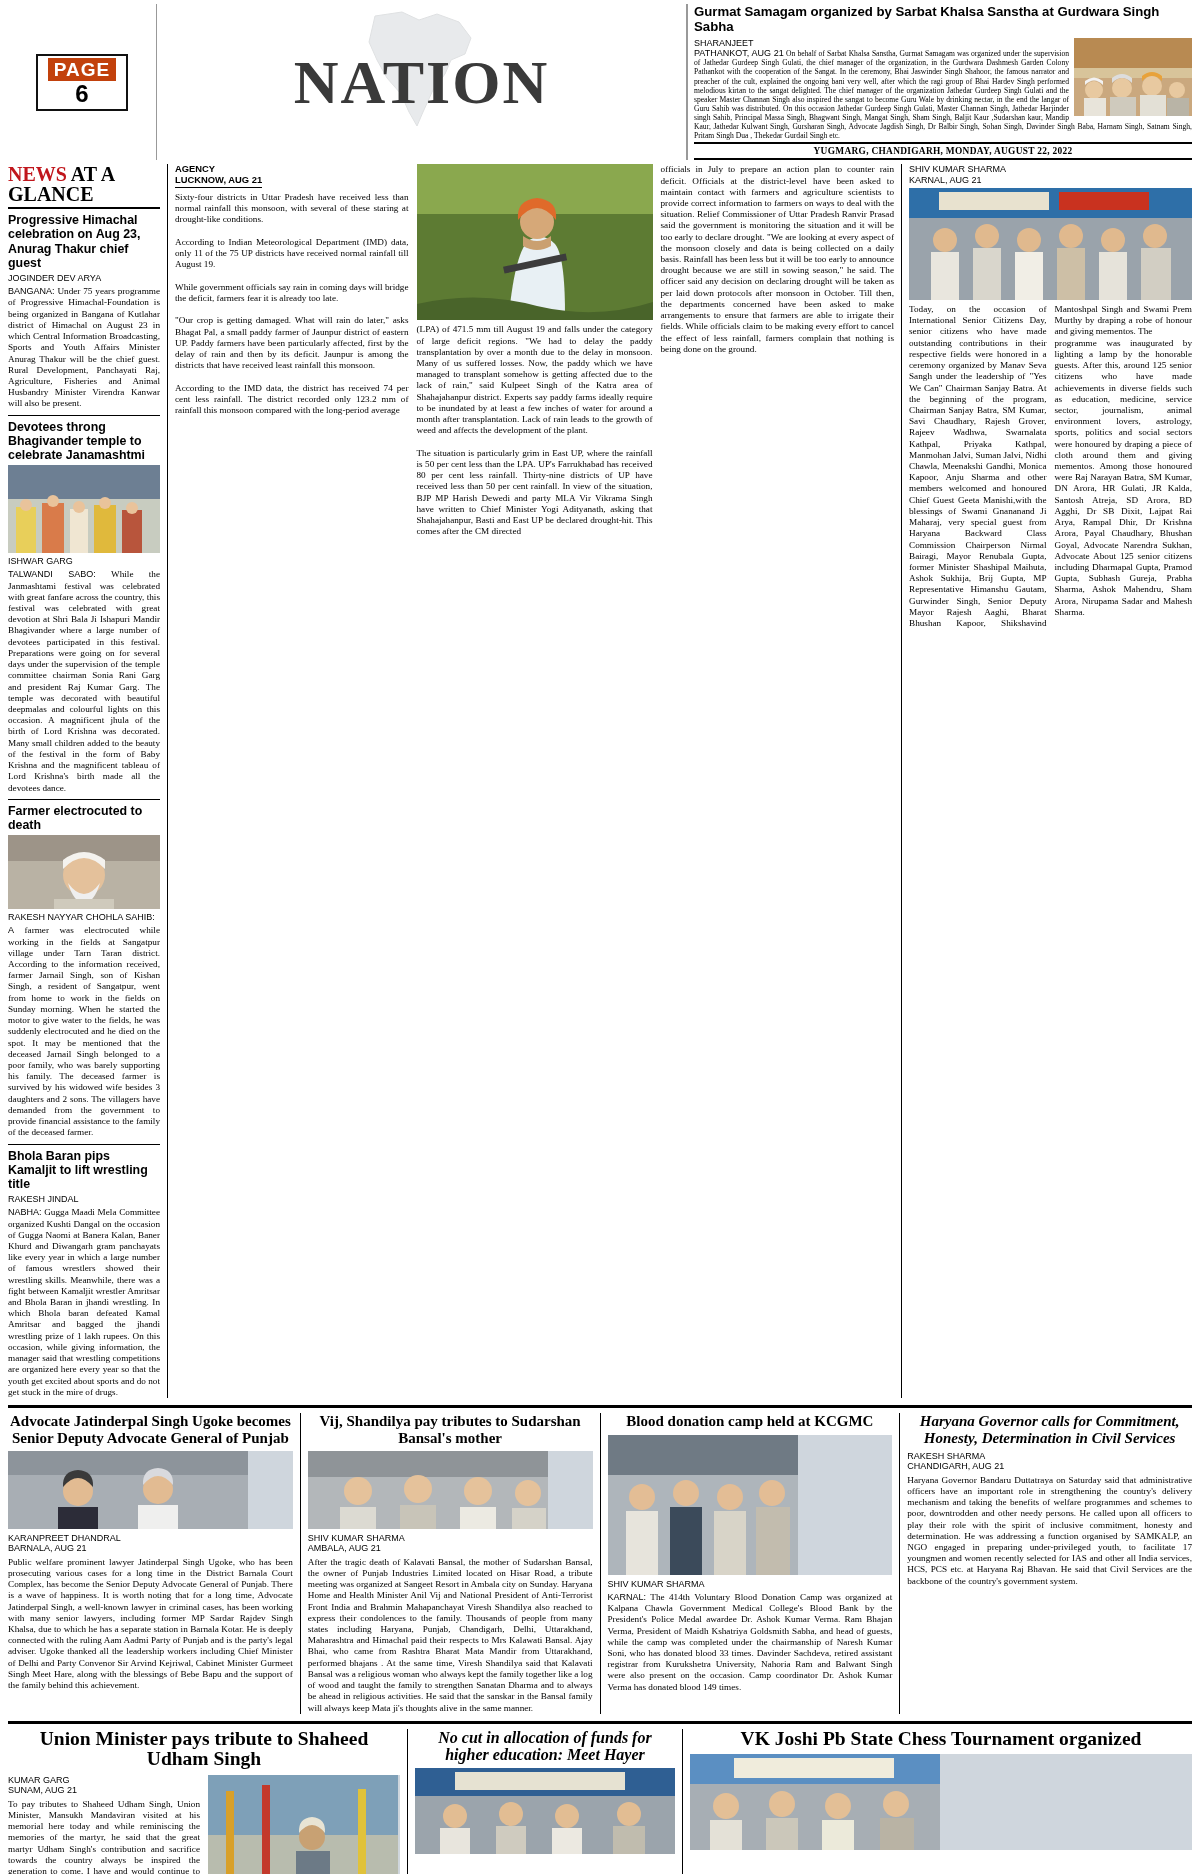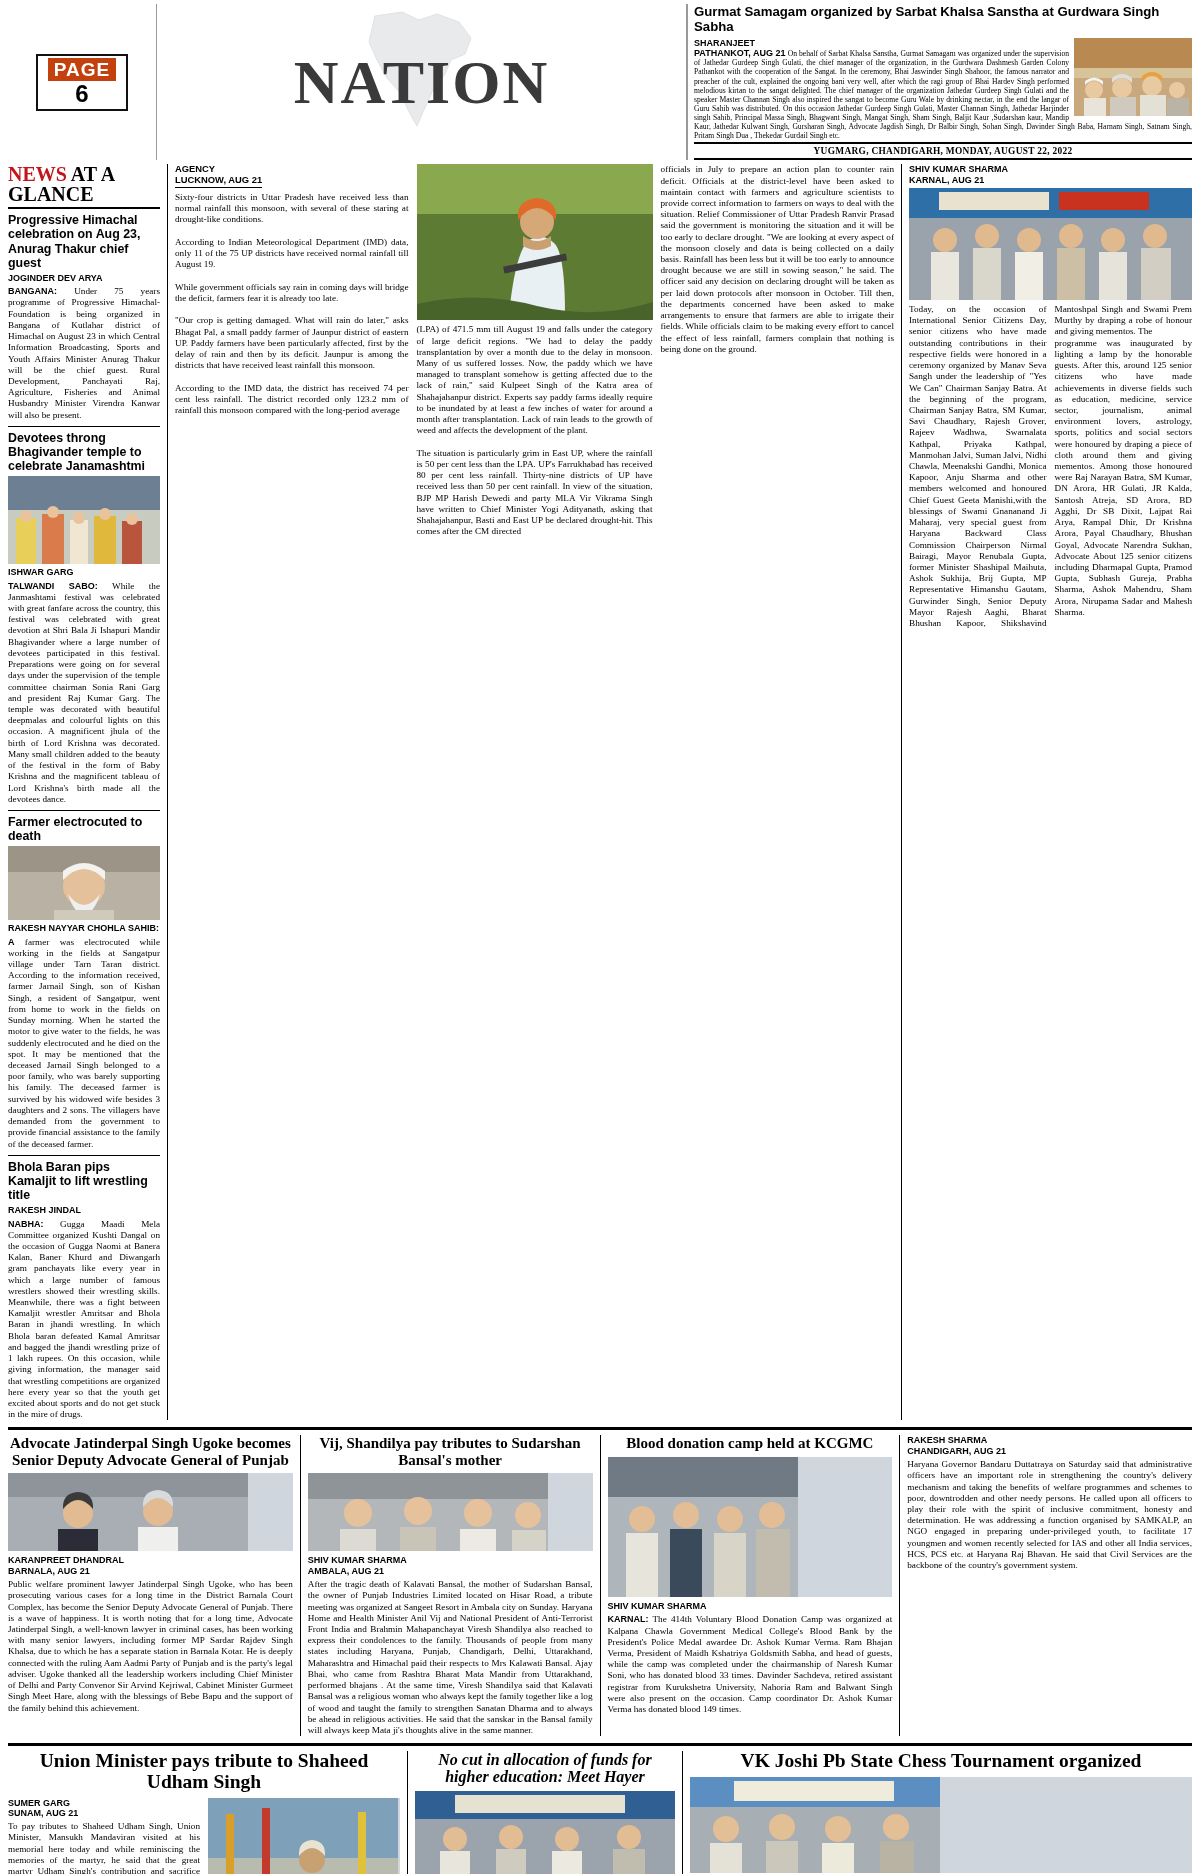--- a/index.html
+++ b/index.html
@@ -12,21 +12,21 @@
   }
   .page { width: 1200px; position: relative; padding: 4px 8px 6px 8px; }
   .body-txt {
     font-size: 9.2px;
     line-height: 1.22;
     text-align: justify;
     hyphens: auto;
   }
   .byline {
     font-family: "Liberation Sans", sans-serif;
-    font-weight: bold;
+    font-weight: normal;
     font-size: 9px;
     line-height: 1.15;
     margin-bottom: 3px;
   }
 
   
   .masthead { display: flex; align-items: stretch; gap: 0; }
   .page-badge-wrap {
     width: 148px; display: flex; align-items: center; justify-content: center;
   }
@@ -395,36 +395,37 @@
             <rect x="106" y="76" width="32" height="64" fill="#d8d4c8"></rect>
           <circle cx="164" cy="58" r="13" fill="#e3bd95"></circle>
             <rect x="148" y="72" width="34" height="68" fill="#c2bcae"></rect>
         </svg>
       </div>
       <div class="byline">SHIV KUMAR SHARMA</div>
       <div class="body-txt"><span class="byline" style="display:inline">KARNAL:</span> <span>The 414th Voluntary Blood Donation Camp was organized at Kalpana Chawla Government Medical College's Blood Bank by the President's Police Medal awardee Dr. Ashok Kumar Verma. Ram Bhajan Verma, President of Maidh Kshatriya Goldsmith Sabha, and head of guests, while the camp was completed under the chairmanship of Naresh Kumar Soni, who has donated blood 33 times. Davinder Sachdeva, retired assistant registrar from Kurukshetra University, Nahoria Ram and Balwant Singh were also present on the occasion. Camp coordinator Dr. Ashok Kumar Verma has donated blood 149 times.</span></div>
     </div>
 
     <div class="cell">
+      <h3 class="cell-head-it">Haryana Governor calls for Commitment, Honesty, Determination in Civil Services</h3>
       <div class="byline">
         <span>RAKESH SHARMA</span><br>
         <span>CHANDIGARH, AUG 21</span>
       </div>
       <div class="body-txt">Haryana Governor Bandaru Duttatraya on Saturday said that administrative officers have an important role in strengthening the country's delivery mechanism and taking the benefits of welfare programmes and schemes to poor, downtrodden and other needy persons. He called upon all officers to play their role with the spirit of inclusive commitment, honesty and determination. He was addressing a function organised by SAMKALP, an NGO engaged in preparing under-privileged youth, to facilitate 17 youngmen and women recently selected for IAS and other all India services, HCS, PCS etc. at Haryana Raj Bhavan. He said that Civil Services are the backbone of the country's government system.</div>
     </div>
   </div>
 
   <div class="band2">
 
     <div class="c1">
       <h3 class="big-head-c">Union Minister pays tribute to Shaheed Udham Singh</h3>
       <div class="lead-cols">
         <div>
           <div class="byline">
-            <span>SUMER GARG</span><br>
+            <span>KUMAR GARG</span><br>
             <span>SUNAM, AUG 21</span>
           </div>
           <div class="body-txt">To pay tributes to Shaheed Udham Singh, Union Minister, Mansukh Mandaviran visited at his memorial here today and while reminiscing the memories of the martyr, he said that the great martyr Udham Singh's contribution and sacrifice towards the country always be inspired the generation to come, I have and would continue to do so. On this occasion, BJP leader Daman Thind Bajwa with the motorcycles convoy extended a warm welcome to the Minister and also submitted a memorandum to him, among the other demands, she was demanding to complete the unfinished development works of Sunam city, Civil Hospital of Sunam and Longowal, the express trains, which run through passed from Sunam railway station be stopped here and the GoI should take care of the memorial of Shaheed Udham Singh(SUS).  While addressing the people, Union Minister said, "BJP always stands with its workers like a family, will not tolerate bullying of</div>
         </div>
         <div>
           <div class="photo" style="width:100%;height:176px;margin-bottom:4px;">
             <svg width="190" height="176" viewBox="0 0 190 176" preserveAspectRatio="none">
               <rect width="190" height="176" fill="#c6c9bd"></rect>
               <rect x="0" y="0" width="190" height="60" fill="#7ea0b8"></rect>
               <rect x="0" y="60" width="190" height="116" fill="#b8bcae"></rect>

